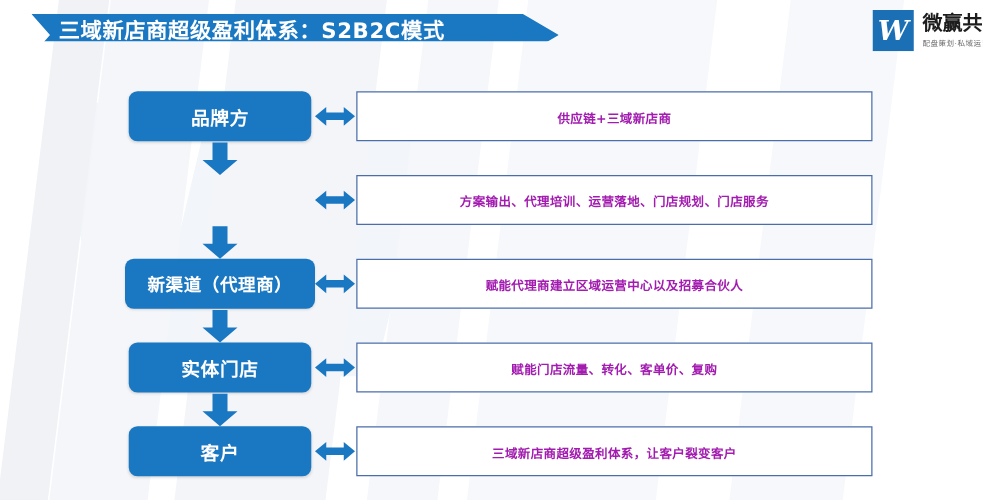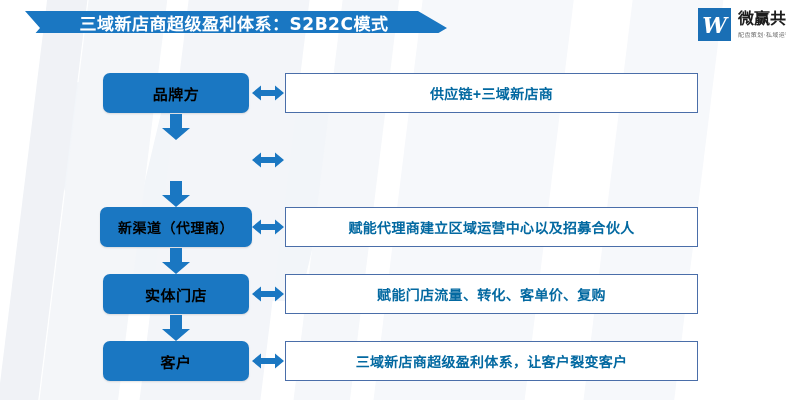--- a/index.html
+++ b/index.html
@@ -66,21 +66,21 @@
 
   .title-banner {
     position: absolute;
     left: 25px;
     top: 11px;
     width: 422px;
     height: 22px;
     background: #1a77c2;
     display: flex;
     align-items: center;
-    justify-content: center;
+    justify-content: flex-start;
     -webkit-clip-path: polygon(0 0, 100% 0, 100% 0, 100% 50%, 100% 100%, 0 100%, 3.6% 50%);
     clip-path: polygon(0 0, 393px 0, 422px 17px, 393px 34px, 0 34px, 15px 17px);
   }
 
   .title-banner .title-text {
     color: #ffffff;
     font-size: 17px;
     font-weight: bold;
     letter-spacing: 0.5px;
     padding-left: 22px;
@@ -155,46 +155,45 @@
     display: flex;
     align-items: center;
     justify-content: center;
     box-shadow: 0 1px 2px rgba(0,0,0,0.12);
   }
   .stage-box.wide {
     left: 100px;
     width: 152px;
   }
   .stage-label {
-    color: #000000;
+    color: #ffffff;
     font-size: 15px;
     font-weight: bold;
     white-space: nowrap;
     letter-spacing: 0.5px;
   }
   .stage-box.wide .stage-label { font-size: 14px; }
 
   .desc-box {
     position: absolute;
     left: 285px;
     width: 413px;
     height: 40px;
     background: #ffffff;
     border: 1.5px solid #4a6ea9;
     display: flex;
     align-items: center;
     justify-content: center;
   }
   .desc-label {
-    color: #0369a1;
-    font-size: 14px;
+    color: #a21caf;
+    font-size: 10px;
     font-weight: bold;
     white-space: nowrap;
     letter-spacing: 0.3px;
-    font-family: Liberation Mono, monospace;
   }
 
   
   .h-arrow {
     position: absolute;
     left: 252px;
     top: 11px;
     width: 32px;
     height: 18px;
   }
@@ -259,20 +258,23 @@
         <path d="M10 0 L22 0 L22 14 L30 14 L16 26 L2 14 L10 14 Z" fill="#1a77c2"></path>
       </svg>
     </div>
 
     <div class="row" style="top:82px;">
       <div class="h-arrow">
         <svg width="32" height="18" viewBox="0 0 32 18">
           <path d="M0 9 L9 1.5 L9 6 L23 6 L23 1.5 L32 9 L23 16.5 L23 12 L9 12 L9 16.5 Z" fill="#1a77c2"></path>
         </svg>
       </div>
+      <div class="desc-box">
+        <span class="desc-label">方案输出、代理培训、运营落地、门店规划、门店服务</span>
+      </div>
     </div>
 
     <div class="v-arrow" style="top:123px;">
       <svg width="32" height="26" viewBox="0 0 32 26">
         <path d="M10 0 L22 0 L22 14 L30 14 L16 26 L2 14 L10 14 Z" fill="#1a77c2"></path>
       </svg>
     </div>
 
     <div class="row" style="top:149px;padding-left:44px;">
       <div class="stage-box wide">

